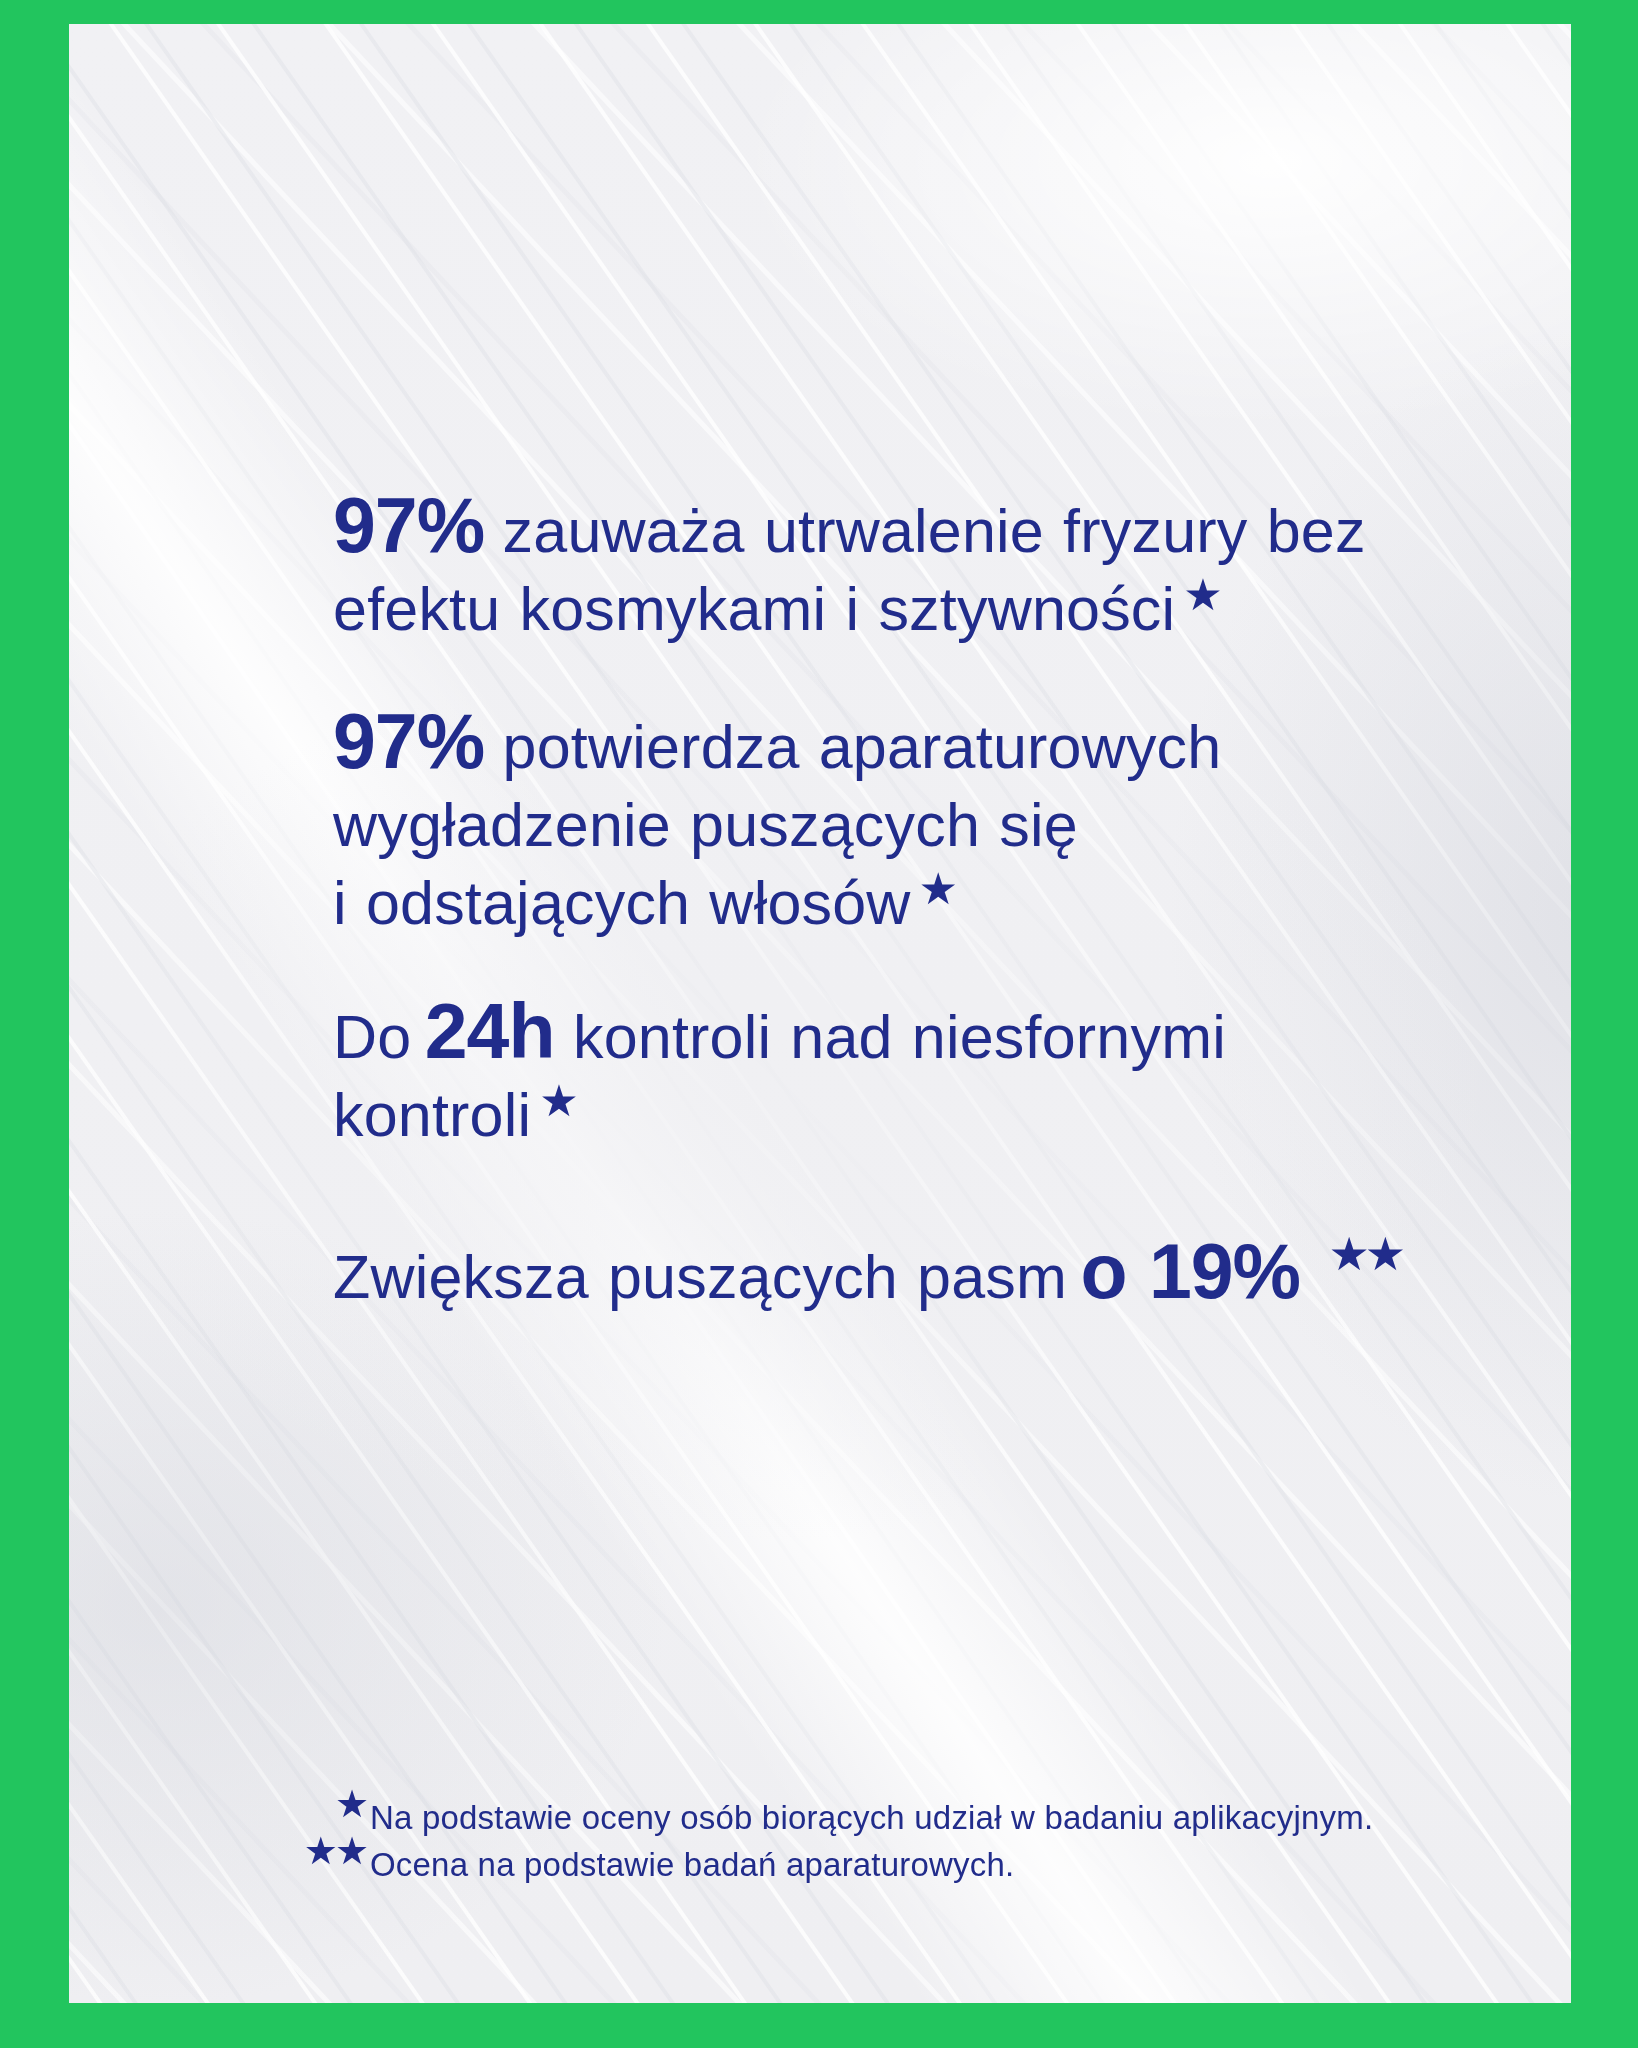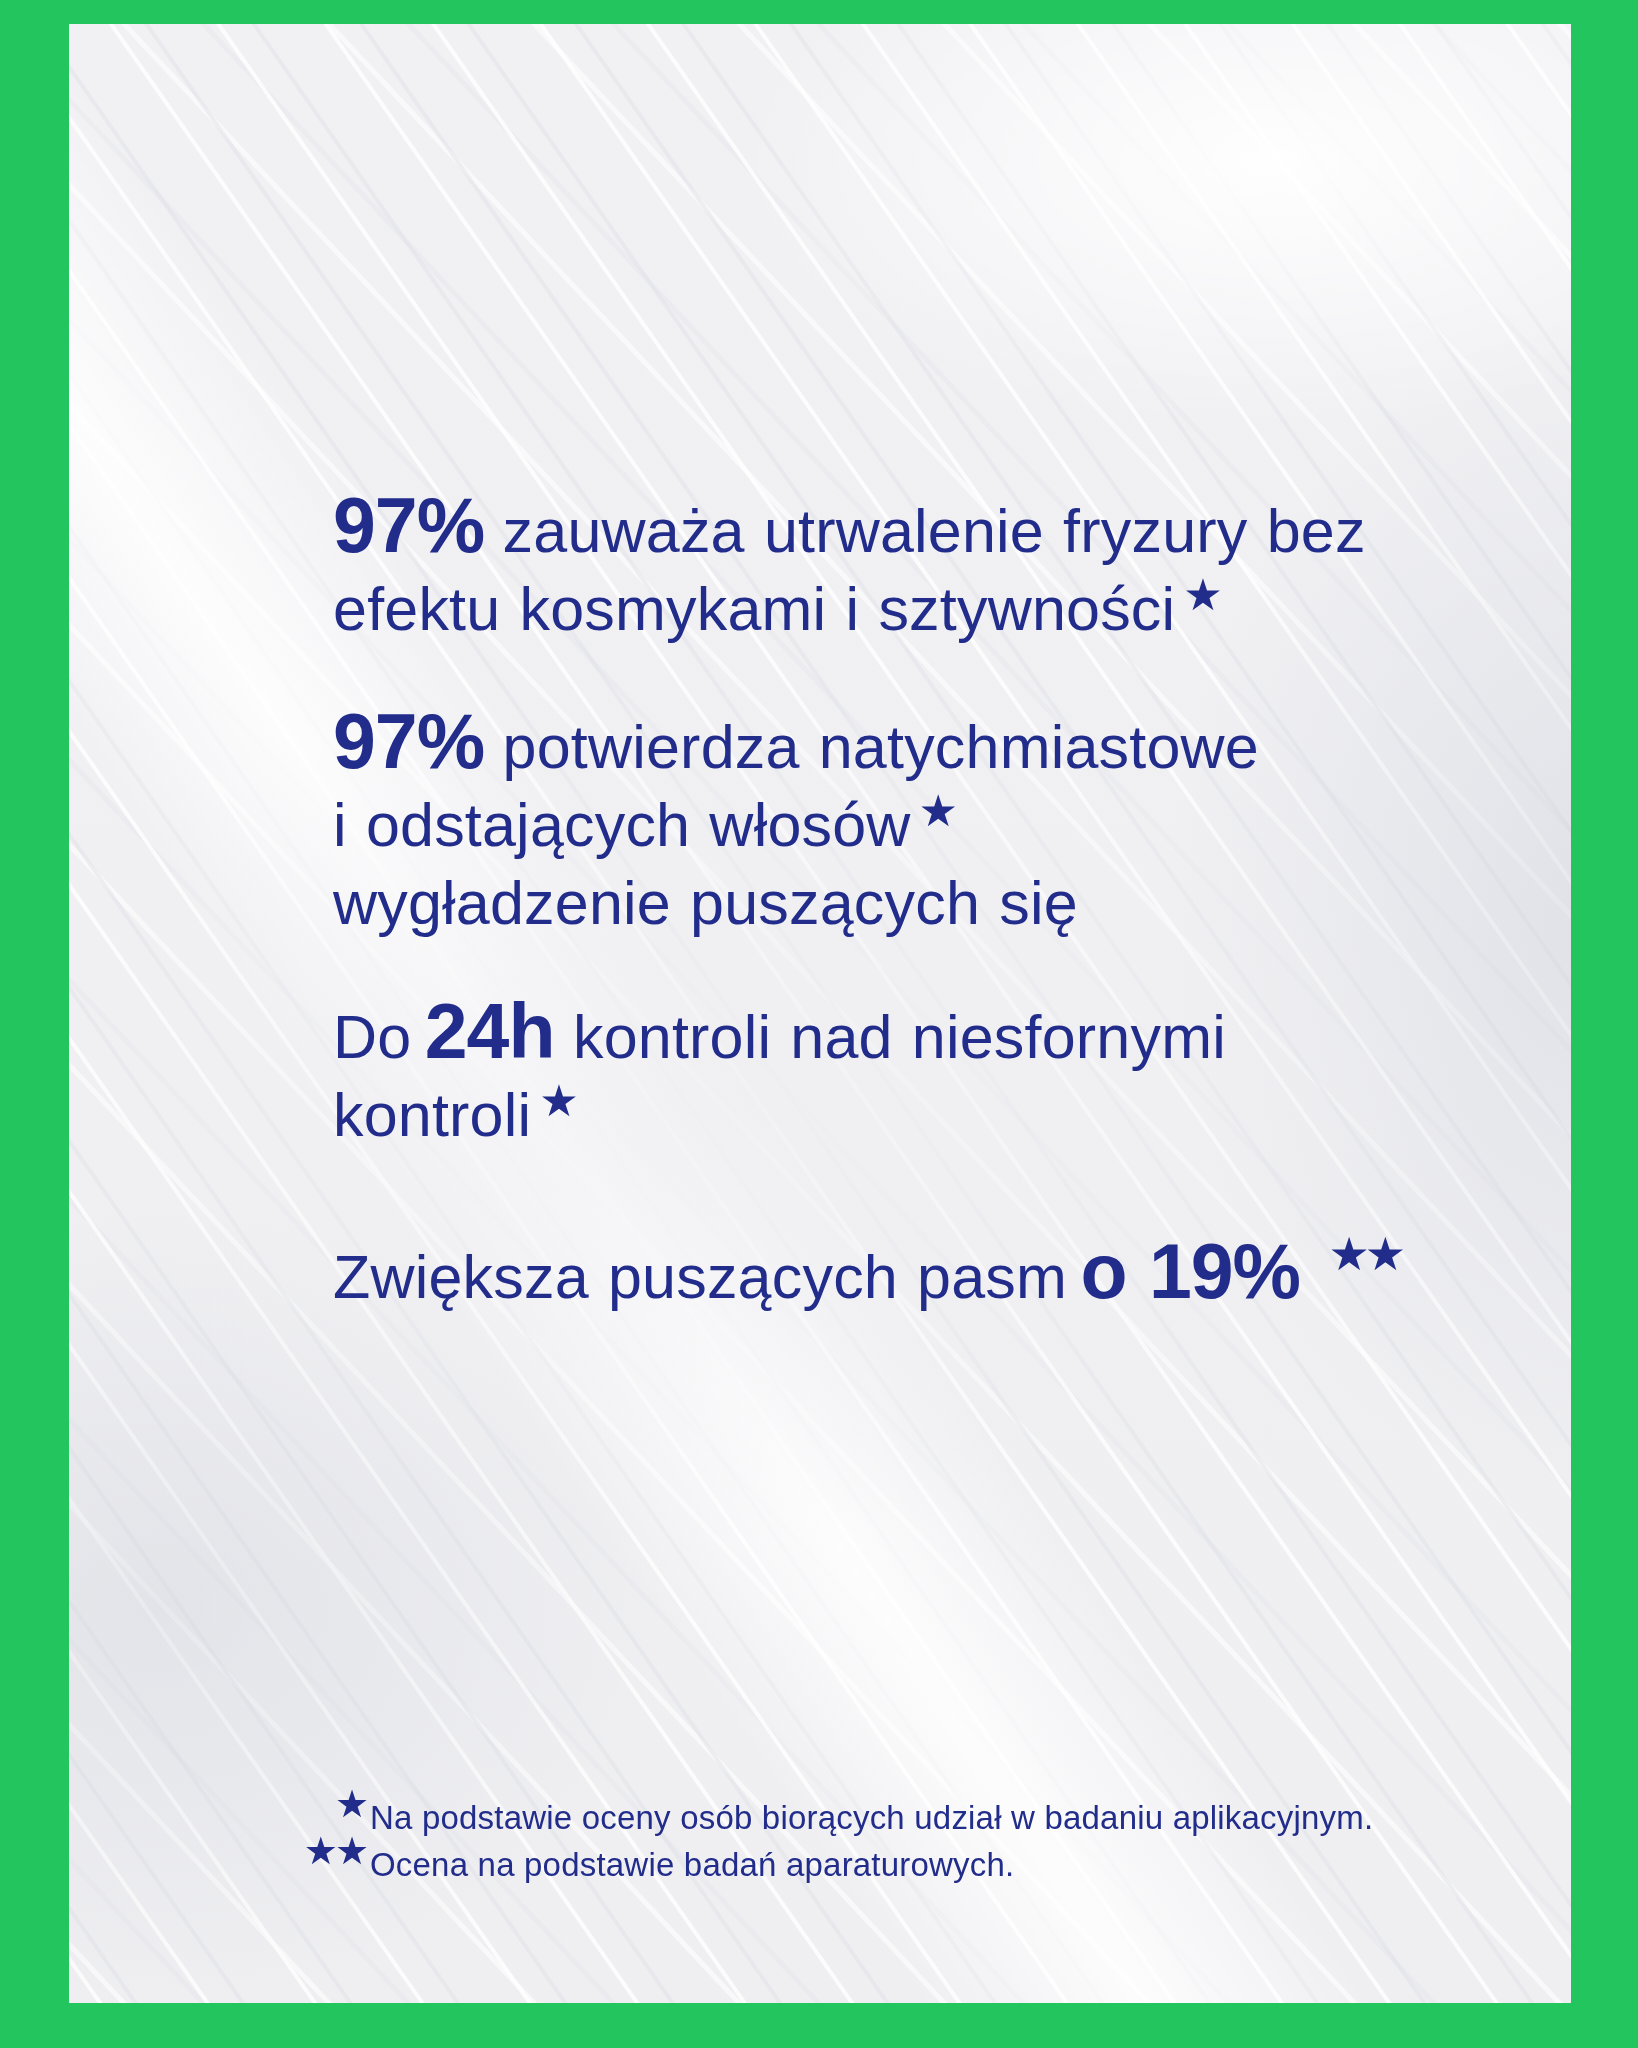--- a/index.html
+++ b/index.html
@@ -102,23 +102,23 @@
 
 <div class="canvas">
   <div class="photo"></div>
 
   <div class="claim" id="claim1">
     <div><span class="num">97%</span><span>zauważa utrwalenie fryzury bez</span></div>
     <div><span>efektu kosmykami i sztywności</span><span class="star">★</span></div>
   </div>
 
   <div class="claim" id="claim2">
-    <div><span class="num">97%</span><span>potwierdza natychmiastowe</span></div>
+    <div><span class="num">97%</span><span>potwierdza aparaturowych</span></div>
+    <div><span>wygładzenie puszących się</span></div>
     <div><span>i odstających włosów</span><span class="star">★</span></div>
-    <div><span>wygładzenie puszących się</span></div>
   </div>
 
   <div class="claim" id="claim3">
     <div><span class="pre">Do</span><span class="num">24h</span><span>kontroli nad niesfornymi</span></div>
     <div><span>kontroli</span><span class="star">★</span></div>
   </div>
 
   <div class="claim" id="claim4">
     <div><span class="pre">Zwiększa puszących pasm</span><span class="num">o 19%</span><span class="star dbl">★★</span></div>
   </div>

